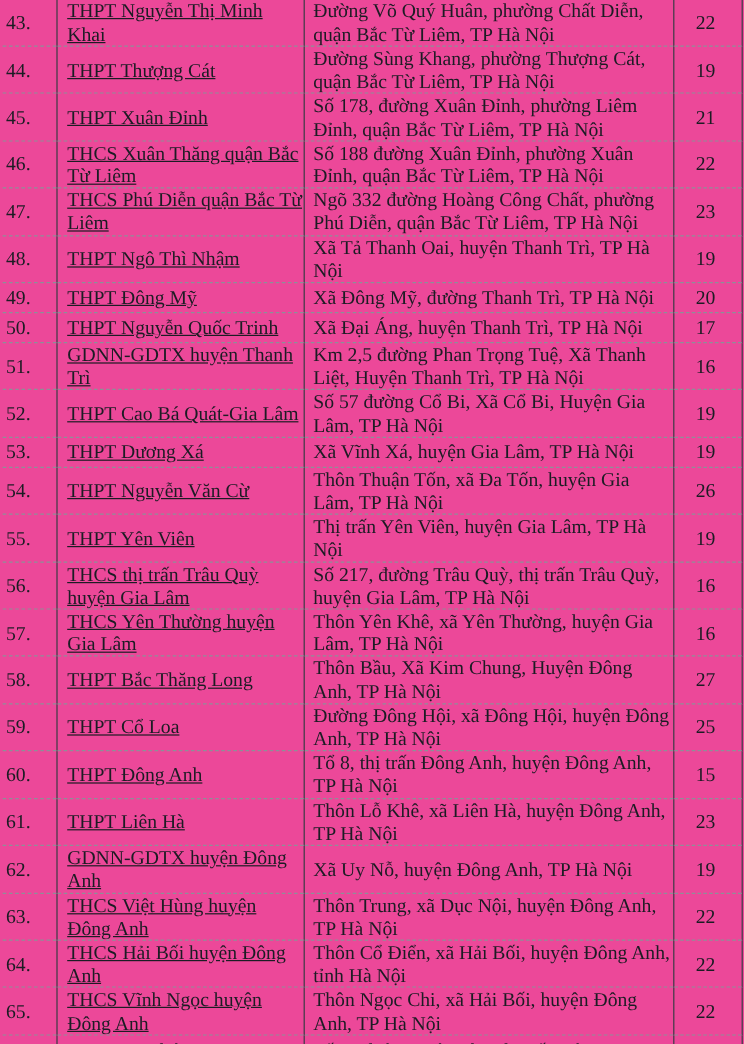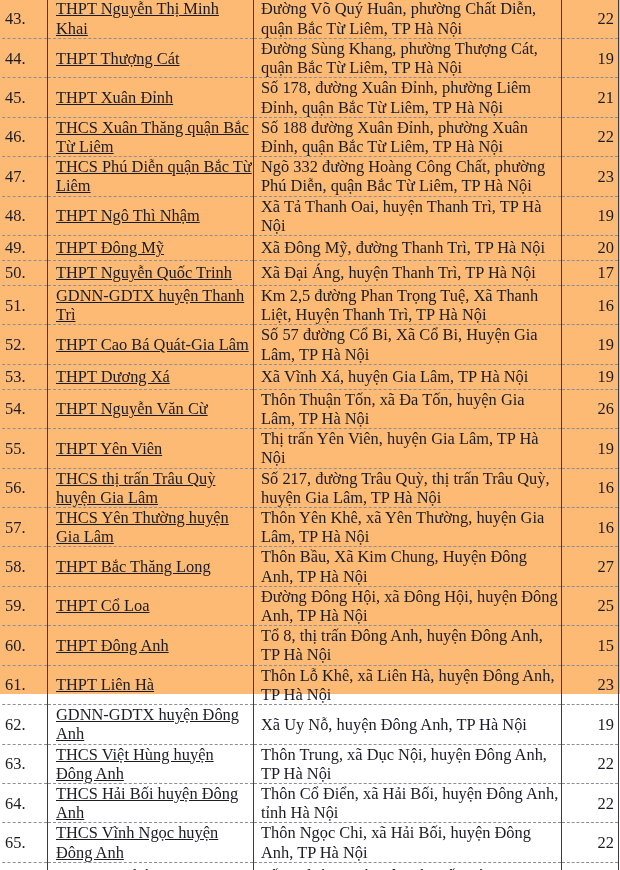--- a/index.html
+++ b/index.html
@@ -13,22 +13,22 @@
       overflow: hidden;
       position: relative;
       font-family: "Liberation Serif", "DejaVu Serif", serif;
       color: #1c1c24;
     }
     .page {
       position: absolute;
       left: 0;
       top: 0;
       width: 620px;
-      height: 694px;
-      background: #fdba74;
+      height: 870px;
+      background: #ec4899;
     }
     table.schools {
       position: absolute;
       left: -4px;
       top: -2px;
       border-collapse: collapse;
       table-layout: fixed;
       width: 622px;
     }
     table.schools td {
@@ -52,21 +52,21 @@
     }
     td.name {
       padding-left: 8px !important;
       text-decoration: underline;
     }
     td.addr {
       padding-left: 7px !important;
       padding-right: 2px !important;
     }
     td.qty {
-      text-align: right;
+      text-align: center;
       padding-left: 0 !important;
       padding-right: 4px !important;
     }
     tr.h2 td { height: 38px; }
     tr.h1 td { height: 24px; }
     tr.hlast td { height: 26px; }
   </style>
 </head>
 <body>
 

